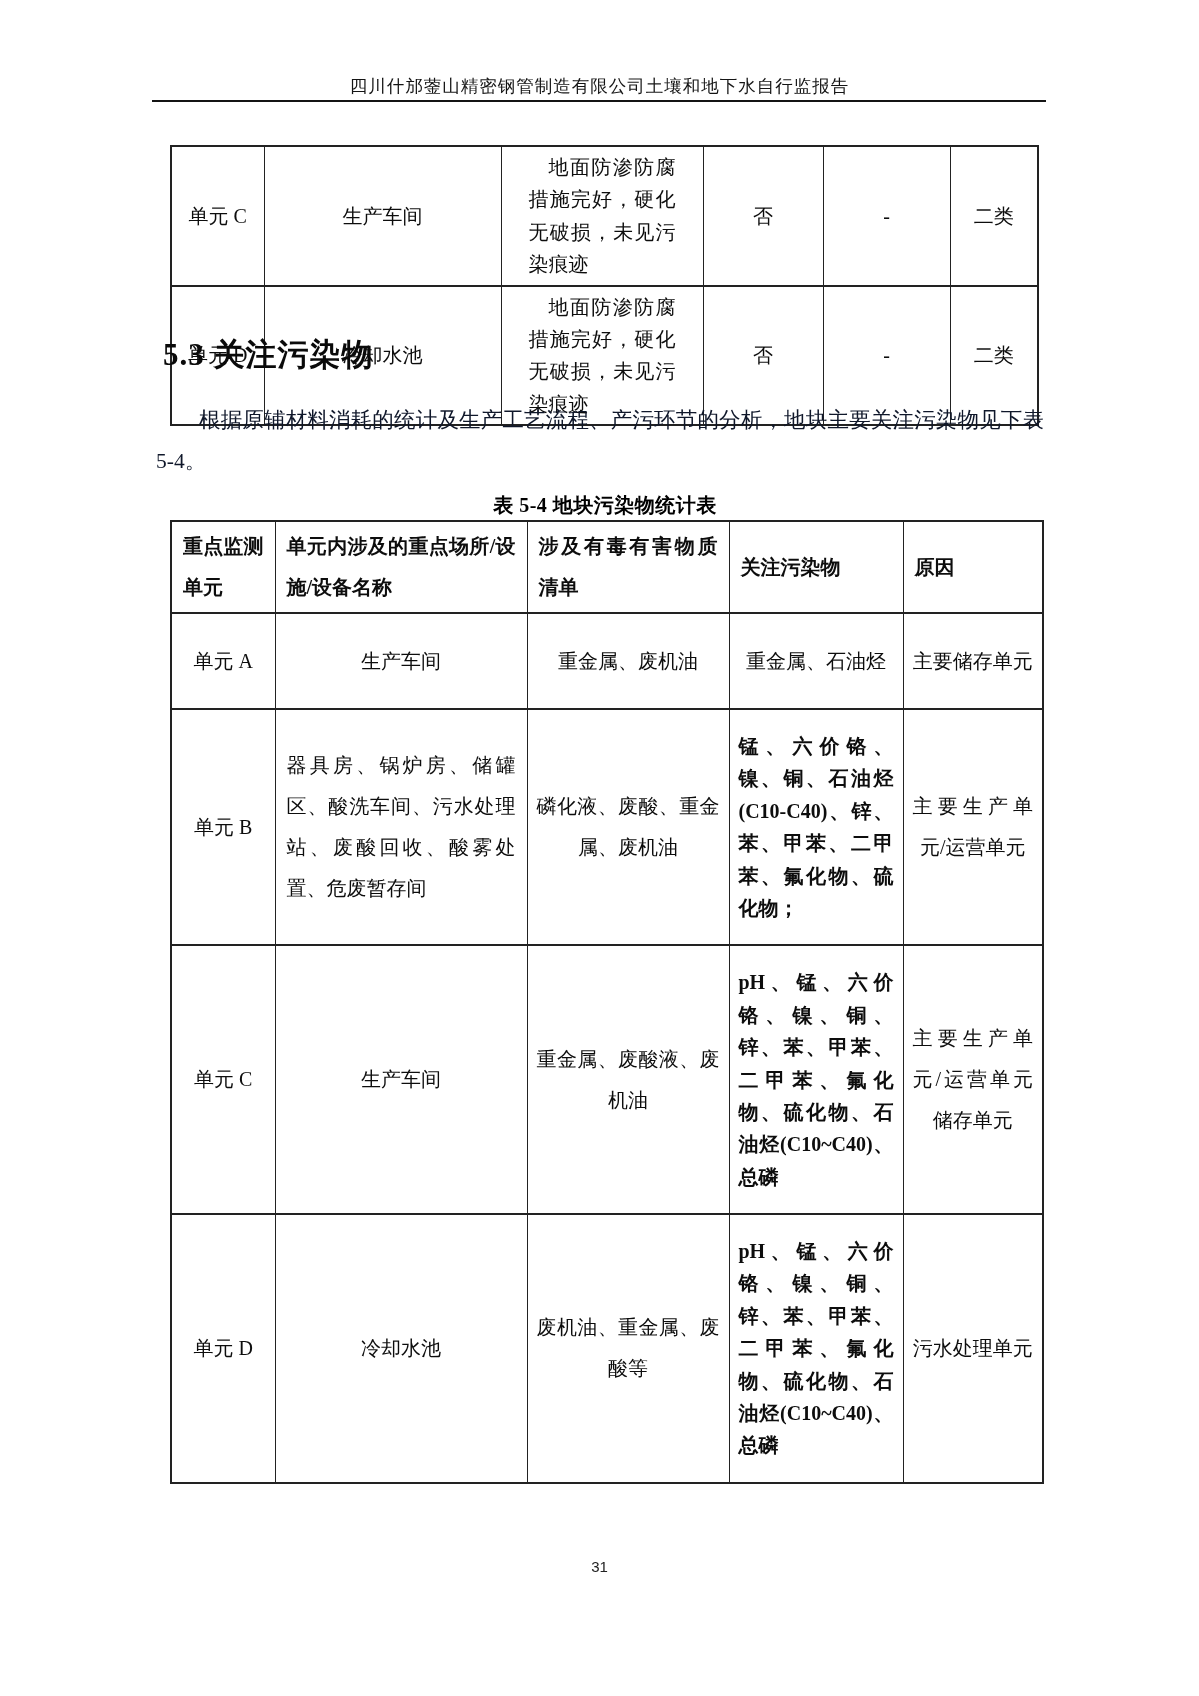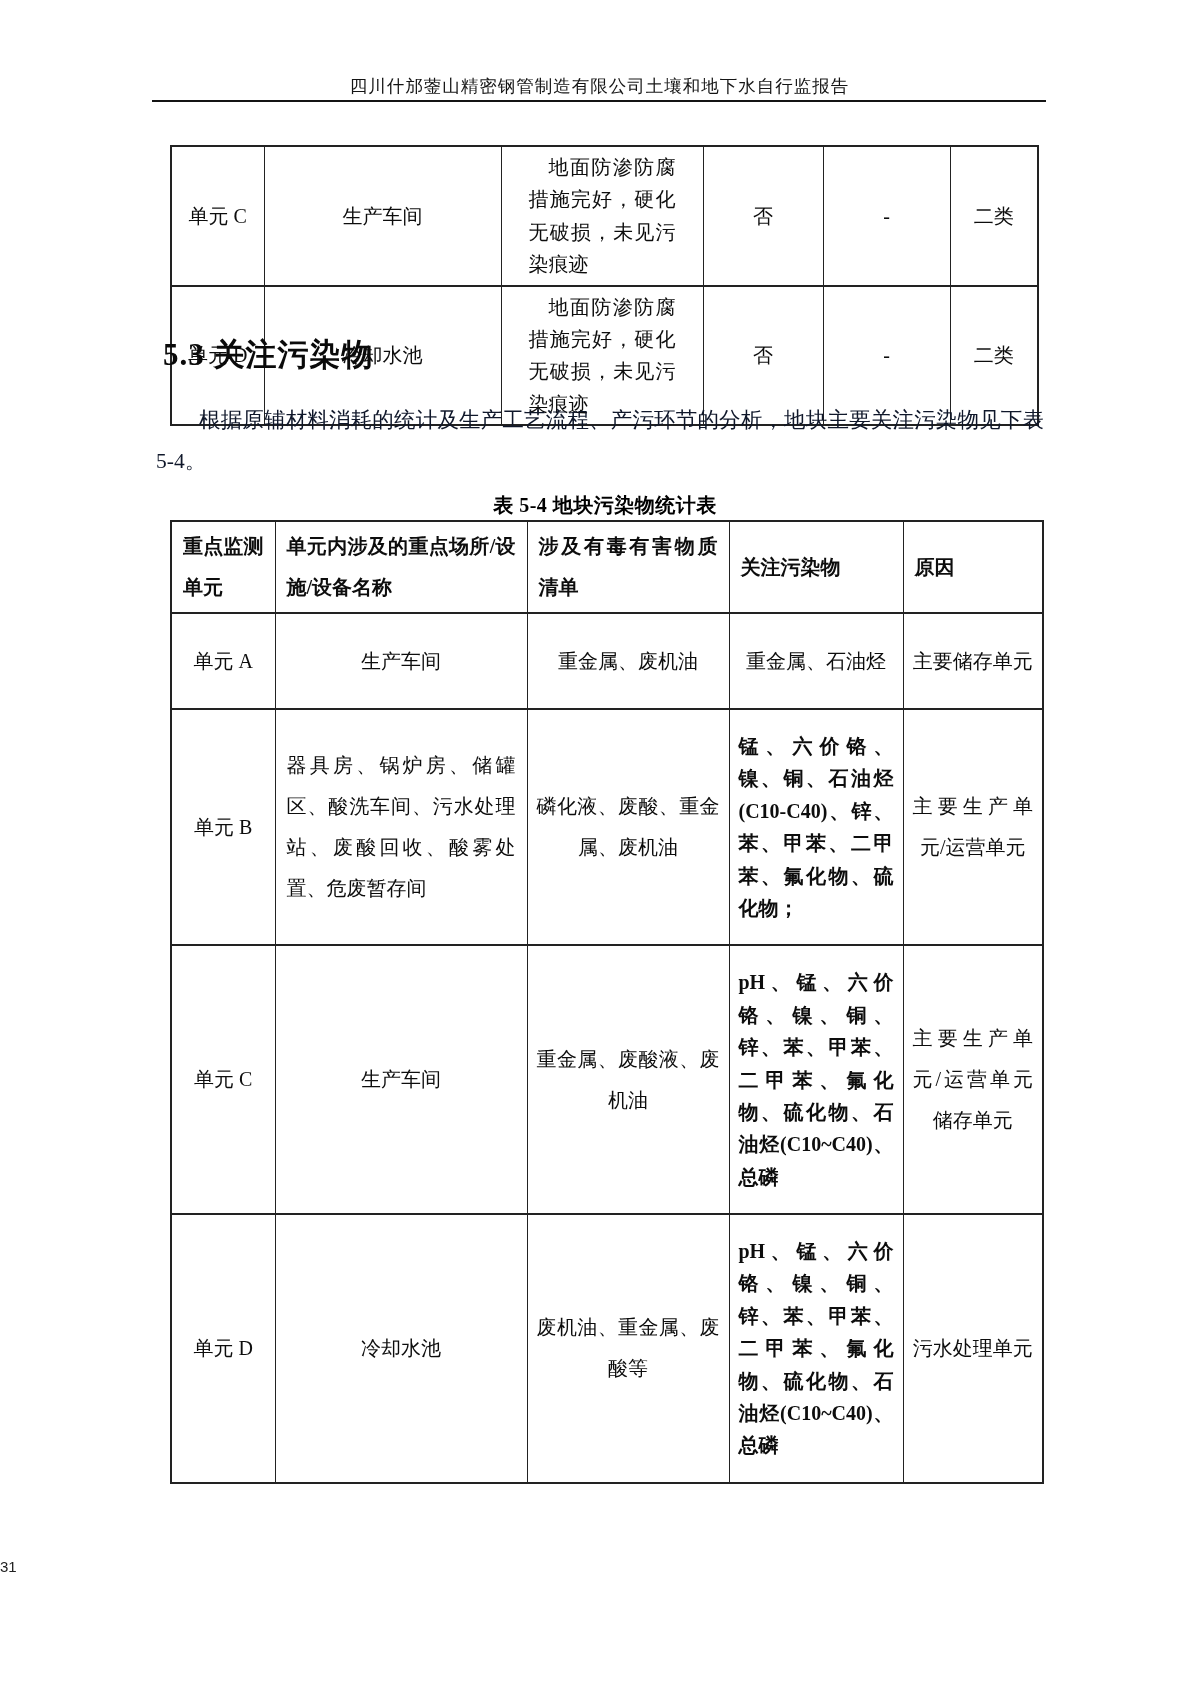--- a/index.html
+++ b/index.html
@@ -130,21 +130,21 @@
     line-height: 1.62;
     padding: 20px 9px;
     font-weight: bold;
   }
 
   
   .page-number {
     position: absolute;
     top: 1558px; left: 0;
     width: 100%;
-    text-align: left;
+    text-align: center;
     font-size: 15px;
     font-family: "Liberation Sans", "DejaVu Sans", sans-serif;
     color: #222222;
   }
 </style>
 </head>
 <body>
 
 <div class="page">
 

